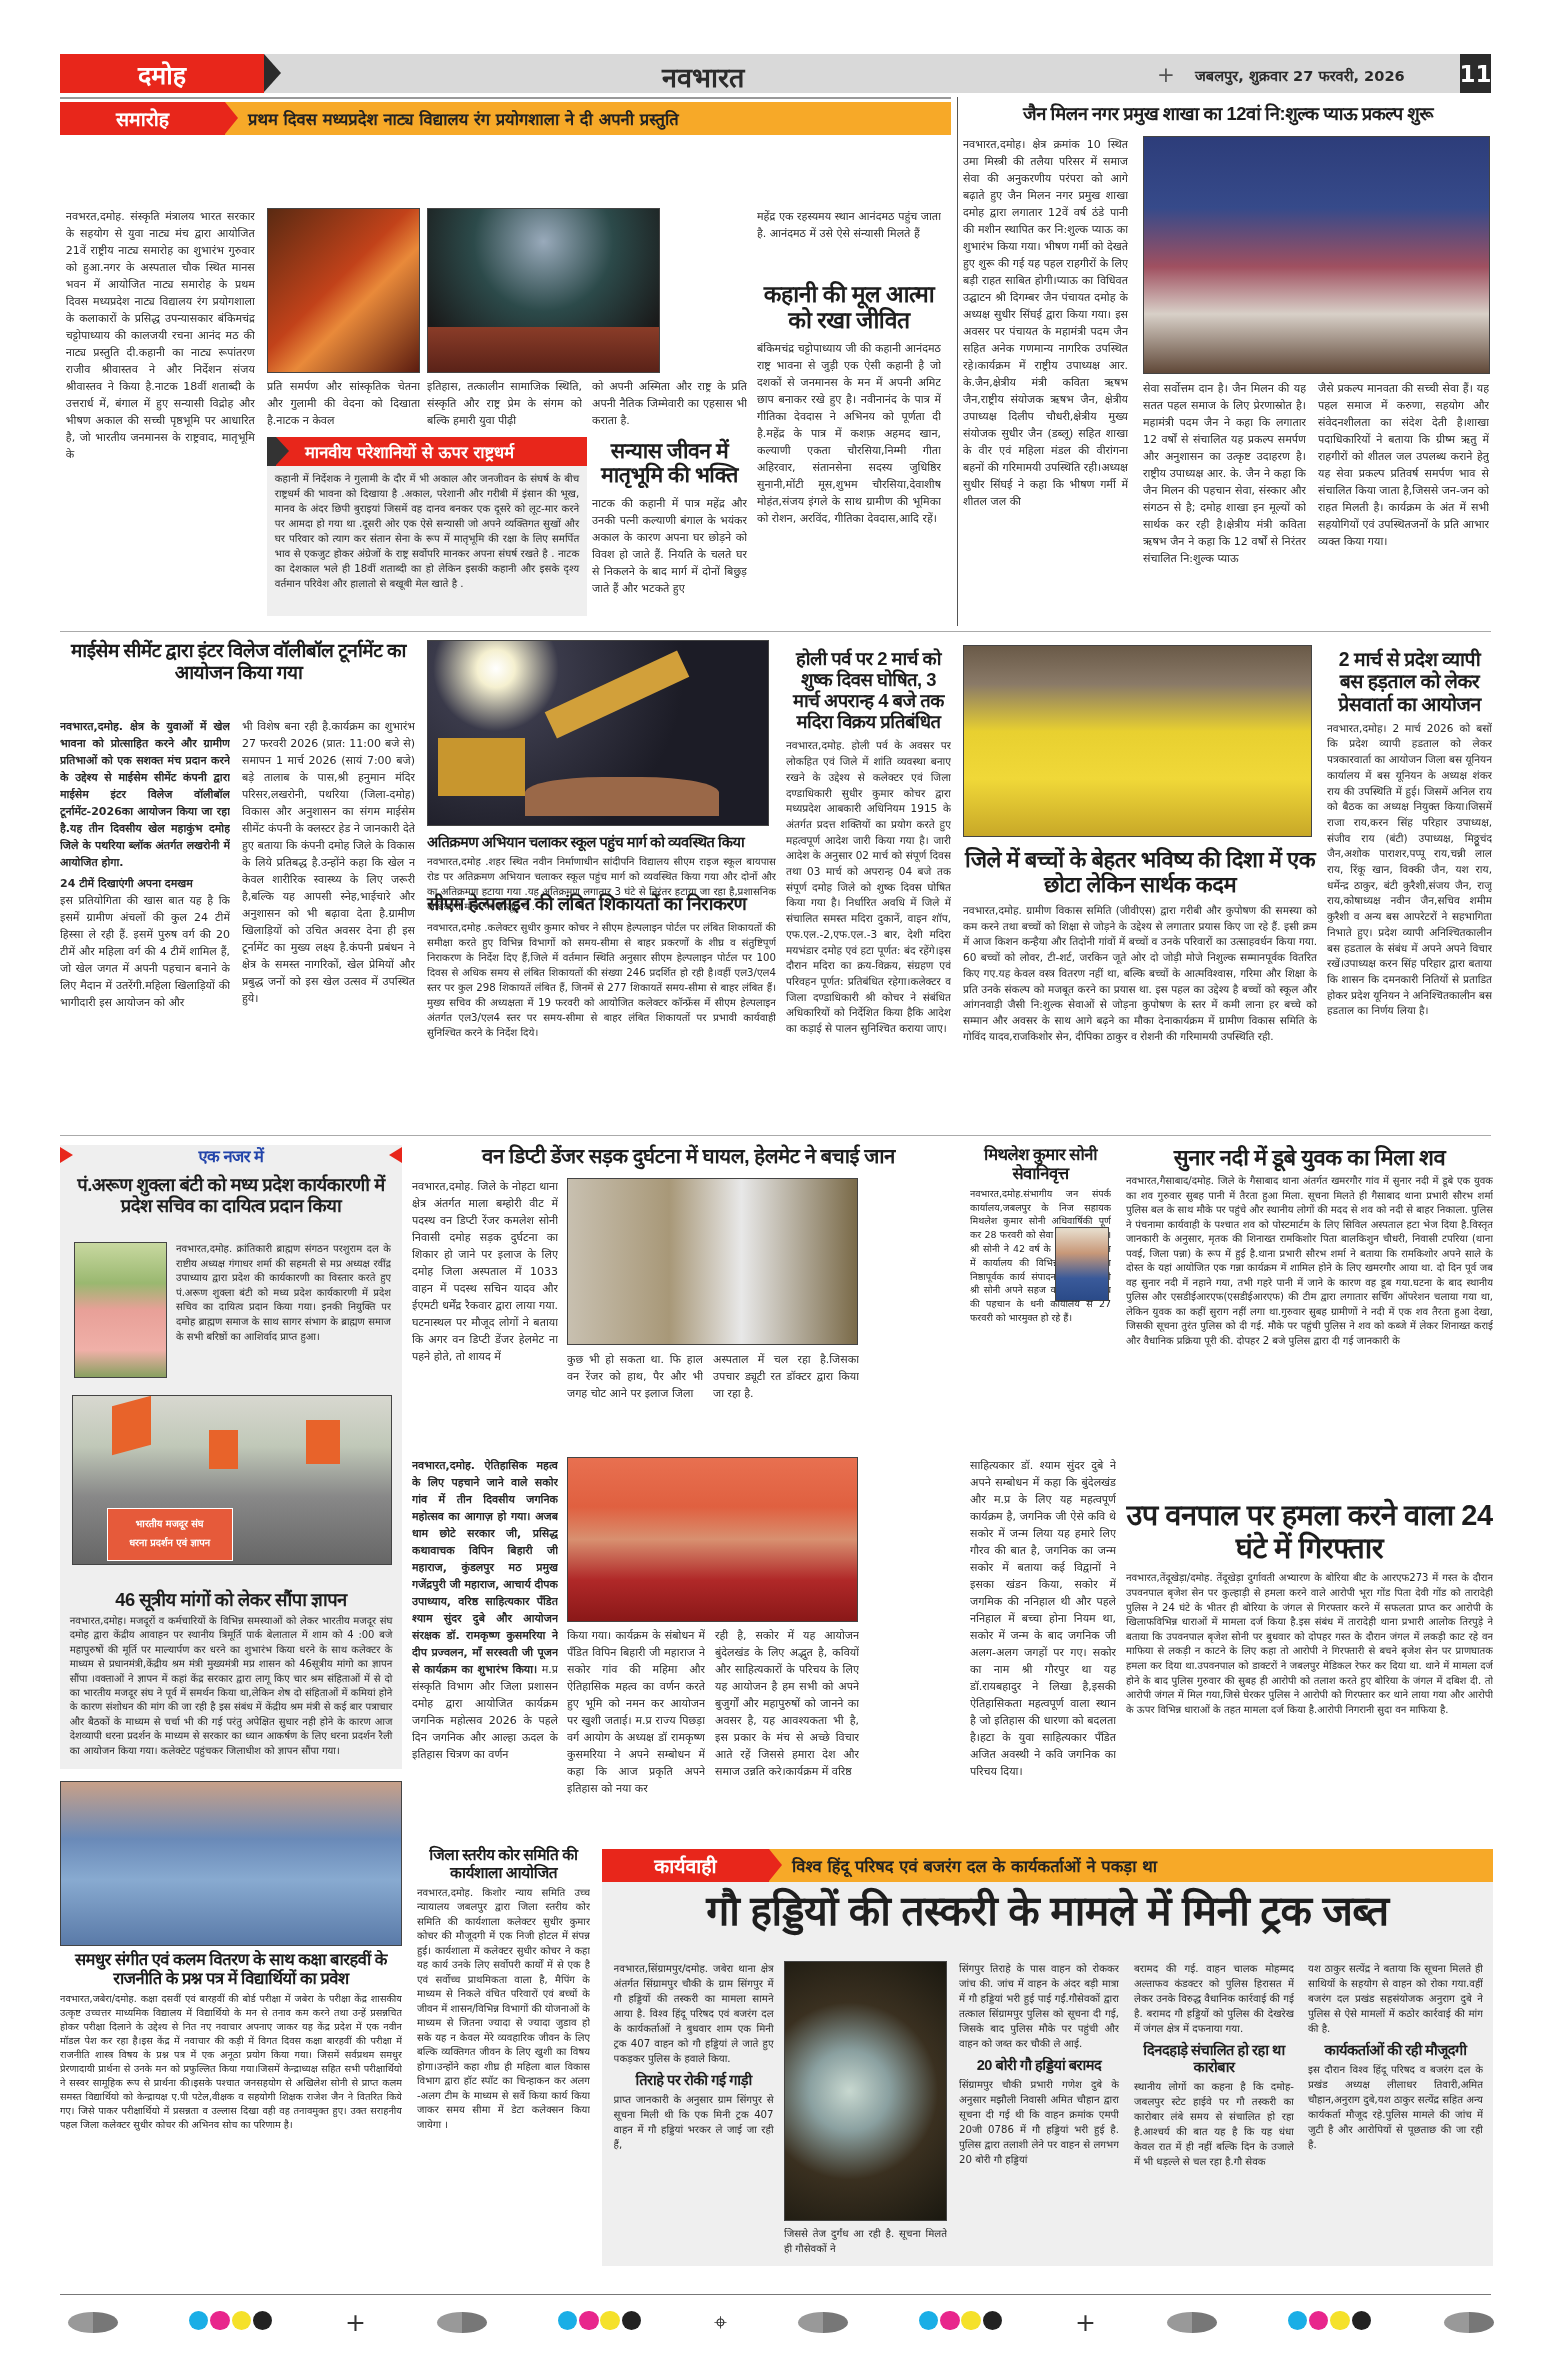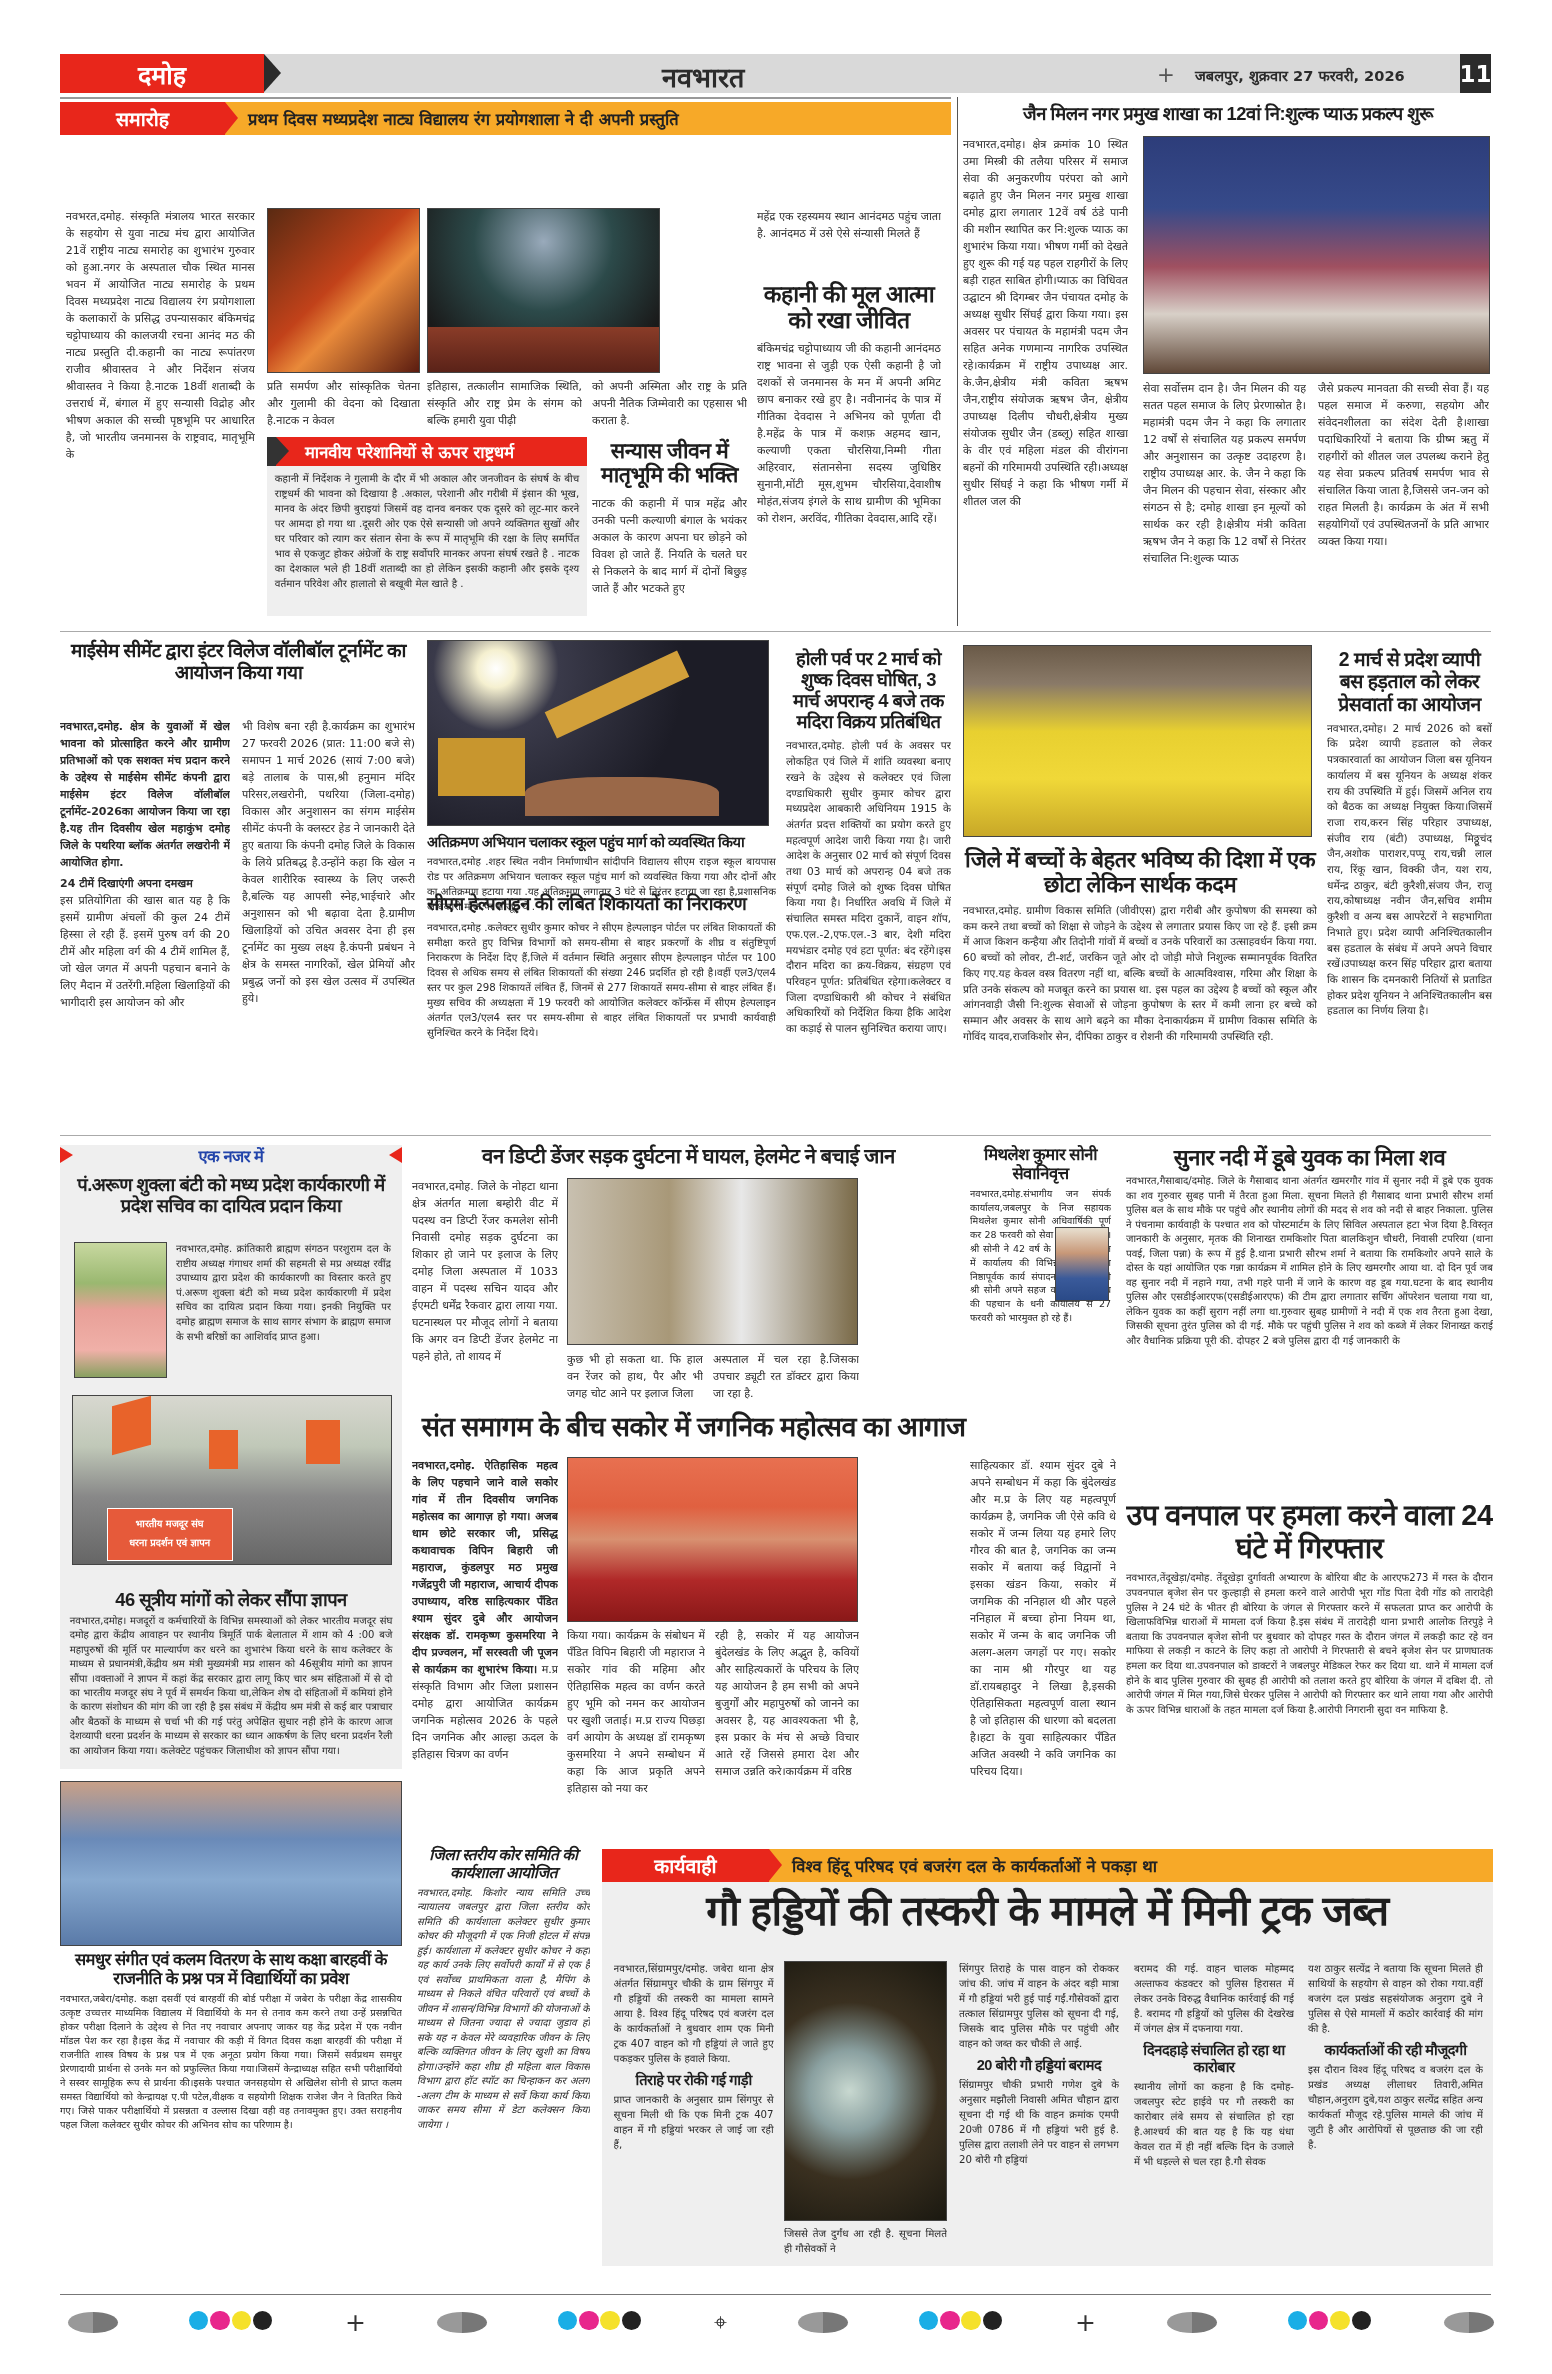--- a/index.html
+++ b/index.html
@@ -146,21 +146,20 @@
   <div class="abs photo" style="left:85px;top:82px;width:54px;height:74px;background:linear-gradient(180deg,#e8e0d0 0,#c89878 35%,#3a5a9a 70%,#2a4a88);"></div>
   <div class="txt" style="font-size:9.5px;line-height:13.8px;margin-top:3.9px;">नवभारत,दमोह.संभागीय जन संपर्क कार्यालय,जबलपुर के निज सहायक मिथलेश कुमार सोनी अधिवार्षिकी पूर्ण कर 28 फरवरी को सेवा निवृत्त हो रहे हैं। श्री सोनी ने 42 वर्ष के अपने सेवा काल में कार्यालय की विभिन्न शाखाओं का निष्ठापूर्वक कार्य संपादन किया।मृदुभाषी श्री सोनी अपने सहज व सरल व्यक्तित्व की पहचान के धनी कार्यालय से 27 फरवरी को भारमुक्त हो रहे हैं।</div>
 </div>
 
 <div class="abs" style="left:1126px;top:1145px;width:367px;">
   <div class="hd" style="font-size:22px;">सुनार नदी में डूबे युवक का मिला शव</div>
   <div class="txt" style="font-size:10px;line-height:14.5px;margin-top:3.9px;">नवभारत,गैसाबाद/दमोह. जिले के गैसाबाद थाना अंतर्गत खमरगौर गांव में सुनार नदी में डूबे एक युवक का शव गुरुवार सुबह पानी में तैरता हुआ मिला. सूचना मिलते ही गैसाबाद थाना प्रभारी सौरभ शर्मा पुलिस बल के साथ मौके पर पहुंचे और स्थानीय लोगों की मदद से शव को नदी से बाहर निकाला. पुलिस ने पंचनामा कार्यवाही के पश्चात शव को पोस्टमार्टम के लिए सिविल अस्पताल हटा भेज दिया है.विस्तृत जानकारी के अनुसार, मृतक की शिनाख्त रामकिशोर पिता बालकिशुन चौधरी, निवासी टपरिया (थाना पवई, जिला पन्ना) के रूप में हुई है.थाना प्रभारी सौरभ शर्मा ने बताया कि रामकिशोर अपने साले के दोस्त के यहां आयोजित एक गन्ना कार्यक्रम में शामिल होने के लिए खमरगौर आया था. दो दिन पूर्व जब वह सुनार नदी में नहाने गया, तभी गहरे पानी में जाने के कारण वह डूब गया.घटना के बाद स्थानीय पुलिस और एसडीईआरएफ(एसडीईआरएफ) की टीम द्वारा लगातार सर्चिंग ऑपरेशन चलाया गया था, लेकिन युवक का कहीं सुराग नहीं लगा था.गुरुवार सुबह ग्रामीणों ने नदी में एक शव तैरता हुआ देखा, जिसकी सूचना तुरंत पुलिस को दी गई. मौके पर पहुंची पुलिस ने शव को कब्जे में लेकर शिनाख्त कराई और वैधानिक प्रक्रिया पूरी की. दोपहर 2 बजे पुलिस द्वारा दी गई जानकारी के</div>
 </div>
 
 <div class="abs" style="left:412px;top:1412px;width:706px;height:408px;">
-  <div class="hd" style="font-size:27px;text-align:left;padding-left:9.7px;">संत समागम के बीच सकोर में जगनिक महोत्सव का आगाज</div>
   <div class="abs txt" style="left:0;top:45px;width:146px;height:359px;">
     <span style="font-weight:bold;">नवभारत,दमोह. ऐतिहासिक महत्व के लिए पहचाने जाने वाले सकोर गांव में तीन दिवसीय जगनिक महोत्सव का आगाज़ हो गया। अजब धाम छोटे सरकार जी, प्रसिद्ध कथावाचक विपिन बिहारी जी महाराज, कुंडलपुर मठ प्रमुख गजेंद्रपुरी जी महाराज, आचार्य दीपक उपाध्याय, वरिष्ठ साहित्यकार पँडित श्याम सुंदर दुबे और आयोजन संरक्षक डॉ. रामकृष्ण कुसमरिया ने दीप प्रज्वलन, माँ सरस्वती जी पूजन से कार्यक्रम का शुभारंभ किया।</span>
     <span>म.प्र संस्कृति विभाग और जिला प्रशासन दमोह द्वारा आयोजित कार्यक्रम जगनिक महोत्सव 2026 के पहले दिन जगनिक और आल्हा ऊदल के इतिहास चित्रण का वर्णन</span>
   </div>
   <div class="abs photo" style="left:155px;top:45px;width:291px;height:165px;background:linear-gradient(180deg,#e87050 0,#e06040 30%,#d89070 50%,#b02828 75%,#8a1818);"></div>
   <div class="abs txt" style="left:155px;top:215px;width:138px;height:189px;">किया गया। कार्यक्रम के संबोधन में पँडित विपिन बिहारी जी महाराज ने सकोर गांव की महिमा और ऐतिहासिक महत्व का वर्णन करते हुए भूमि को नमन कर आयोजन पर खुशी जताई। म.प्र राज्य पिछड़ा वर्ग आयोग के अध्यक्ष डॉ रामकृष्ण कुसमरिया ने अपने सम्बोधन में कहा कि आज प्रकृति अपने इतिहास को नया कर</div>
   <div class="abs txt" style="left:303px;top:215px;width:144px;height:189px;">रही है, सकोर में यह आयोजन बुंदेलखंड के लिए अद्भुत है, कवियों और साहित्यकारों के परिचय के लिए यह आयोजन है हम सभी को अपने बुजुर्गों और महापुरुषों को जानने का अवसर है, यह आवश्यकता भी है, इस प्रकार के मंच से अच्छे विचार आते रहें जिससे हमारा देश और समाज उन्नति करे।कार्यक्रम में वरिष्ठ</div>
   <div class="abs txt" style="left:558px;top:45px;width:146px;height:359px;">साहित्यकार डॉ. श्याम सुंदर दुबे ने अपने सम्बोधन में कहा कि बुंदेलखंड और म.प्र के लिए यह महत्वपूर्ण कार्यक्रम है, जगनिक जी ऐसे कवि थे सकोर में जन्म लिया यह हमारे लिए गौरव की बात है, जगनिक का जन्म सकोर में बताया कई विद्वानों ने इसका खंडन किया, सकोर में जगमिक की ननिहाल थी और पहले ननिहाल में बच्चा होना नियम था, सकोर में जन्म के बाद जगनिक जी अलग-अलग जगहों पर गए। सकोर का नाम श्री गौरपुर था यह डॉ.रायबहादुर ने लिखा है,इसकी ऐतिहासिकता महत्वपूर्ण वाला स्थान है जो इतिहास की धारणा को बदलता है।हटा के युवा साहित्यकार पँडित अजित अवस्थी ने कवि जगनिक का परिचय दिया।</div>
 </div>
 
@@ -168,21 +167,21 @@
   <div class="hd" style="font-size:29px;">उप वनपाल पर हमला करने वाला 24 घंटे में गिरफ्तार</div>
   <div class="txt" style="font-size:10px;line-height:14.6px;margin-top:5.8px;">नवभारत,तेंदूखेड़ा/दमोह. तेंदूखेड़ा दुर्गावती अभ्यारण के बोरिया बीट के आरएफ273 में गस्त के दौरान उपवनपाल बृजेश सेन पर कुल्हाड़ी से हमला करने वाले आरोपी भूरा गोंड पिता देवी गोंड को तारादेही पुलिस ने 24 घंटे के भीतर ही बोरिया के जंगल से गिरफ्तार करने में सफलता प्राप्त कर आरोपी के खिलाफविभिन्न धाराओं में मामला दर्ज किया है.इस संबंध में तारादेही थाना प्रभारी आलोक तिरपुड़े ने बताया कि उपवनपाल बृजेश सोनी पर बुधवार को दोपहर गस्त के दौरान जंगल में लकड़ी काट रहे वन माफिया से लकड़ी न काटने के लिए कहा तो आरोपी ने गिरफ्तारी से बचने बृजेश सेन पर प्राणघातक हमला कर दिया था.उपवनपाल को डाक्टरों ने जबलपुर मेडिकल रेफर कर दिया था. थाने में मामला दर्ज होने के बाद पुलिस गुरुवार की सुबह ही आरोपी को तलाश करते हुए बोरिया के जंगल में दबिश दी. तो आरोपी जंगल में मिल गया,जिसे घेरकर पुलिस ने आरोपी को गिरफ्तार कर थाने लाया गया और आरोपी के ऊपर विभिन्न धाराओं के तहत मामला दर्ज किया है.आरोपी निगरानी सुदा वन माफिया है.</div>
 </div>
 
 <div class="abs" style="left:60px;top:1781px;width:342px;">
   <div class="photo" style="width:342px;height:165px;background:linear-gradient(180deg,#c8a088 0,#6a8ab8 35%,#88aad0 60%,#5a7aa8);"></div>
   <div class="hd" style="font-size:16.5px;margin-top:3.9px;">समधुर संगीत एवं कलम वितरण के साथ कक्षा बारहवीं के राजनीति के प्रश्न पत्र में विद्यार्थियों का प्रवेश</div>
   <div class="txt" style="font-size:9.7px;line-height:14px;margin-top:3.9px;">नवभारत,जबेरा/दमोह. कक्षा दसवीं एवं बारहवीं की बोर्ड परीक्षा में जबेरा के परीक्षा केंद्र शासकीय उत्कृष्ट उच्चत्तर माध्यमिक विद्यालय में विद्यार्थियो के मन से तनाव कम करने तथा उन्हें प्रसन्नचित होकर परीक्षा दिलाने के उद्देश्य से नित नए नवाचार अपनाए जाकर यह केंद्र प्रदेश में एक नवीन मॉडल पेश कर रहा है।इस केंद्र में नवाचार की कड़ी में विगत दिवस कक्षा बारहवीं की परीक्षा में राजनीति शास्त्र विषय के प्रश्न पत्र में एक अनूठा प्रयोग किया गया। जिसमें सर्वप्रथम समधुर प्रेरणादायी प्रार्थना से उनके मन को प्रफुल्लित किया गया।जिसमें केन्द्राध्यक्ष सहित सभी परीक्षार्थियो ने सस्वर सामूहिक रूप से प्रार्थना की।इसके पश्चात जनसहयोग से अखिलेश सोनी से प्राप्त कलम समस्त विद्यार्थियो को केन्द्रायक्ष ए.पी पटेल,वीक्षक व सहयोगी शिक्षक राजेश जैन ने वितरित किये गए। जिसे पाकर परीक्षार्थियो में प्रसन्नता व उल्लास दिखा वही वह तनावमुक्त हुए। उक्त सराहनीय पहल जिला कलेक्टर सुधीर कोचर की अभिनव सोच का परिणाम है।</div>
 </div>
 
-<div class="abs" style="left:417px;top:1846px;width:173px;font-style:italic;">
+<div class="abs" style="left:417px;top:1846px;width:173px;">
   <div class="hd" style="font-size:15.5px;">जिला स्तरीय कोर समिति की कार्यशाला आयोजित</div>
   <div class="txt" style="font-size:10px;line-height:14.5px;margin-top:3.9px;">नवभारत,दमोह. किशोर न्याय समिति उच्च न्यायालय जबलपुर द्वारा जिला स्तरीय कोर समिति की कार्यशाला कलेक्टर सुधीर कुमार कोचर की मौजूदगी में एक निजी होटल में संपन्न हुई। कार्यशाला में कलेक्टर सुधीर कोचर ने कहा यह कार्य उनके लिए सर्वोपरी कार्यों में से एक है एवं सर्वोच्च प्राथमिकता वाला है, मैपिंग के माध्यम से निकले वंचित परिवारों एवं बच्चों के जीवन में शासन/विभिन्न विभागों की योजनाओं के माध्यम से जितना ज्यादा से ज्यादा जुडाव हो सके यह न केवल मेरे व्यवहारिक जीवन के लिए बल्कि व्यक्तिगत जीवन के लिए खुशी का विषय होगा।उन्होंने कहा शीघ्र ही महिला बाल विकास विभाग द्वारा हॉट स्पॉट का चिन्हाकन कर अलग -अलग टीम के माध्यम से सर्वे किया कार्य किया जाकर समय सीमा में डेटा कलेक्सन किया जायेगा ।</div>
 </div>
 
 <div class="abs grey" style="left:602px;top:1849px;width:891px;height:417px;">
   <div class="kicker">
     <div class="red" style="width:167px;">कार्यवाही</div>
     <div class="orange">विश्व हिंदू परिषद एवं बजरंग दल के कार्यकर्ताओं ने पकड़ा था</div>
   </div>
   <div class="hd" style="font-size:41px;margin-top:5.8px;">गौ हड्डियों की तस्करी के मामले में मिनी ट्रक जब्त</div>

